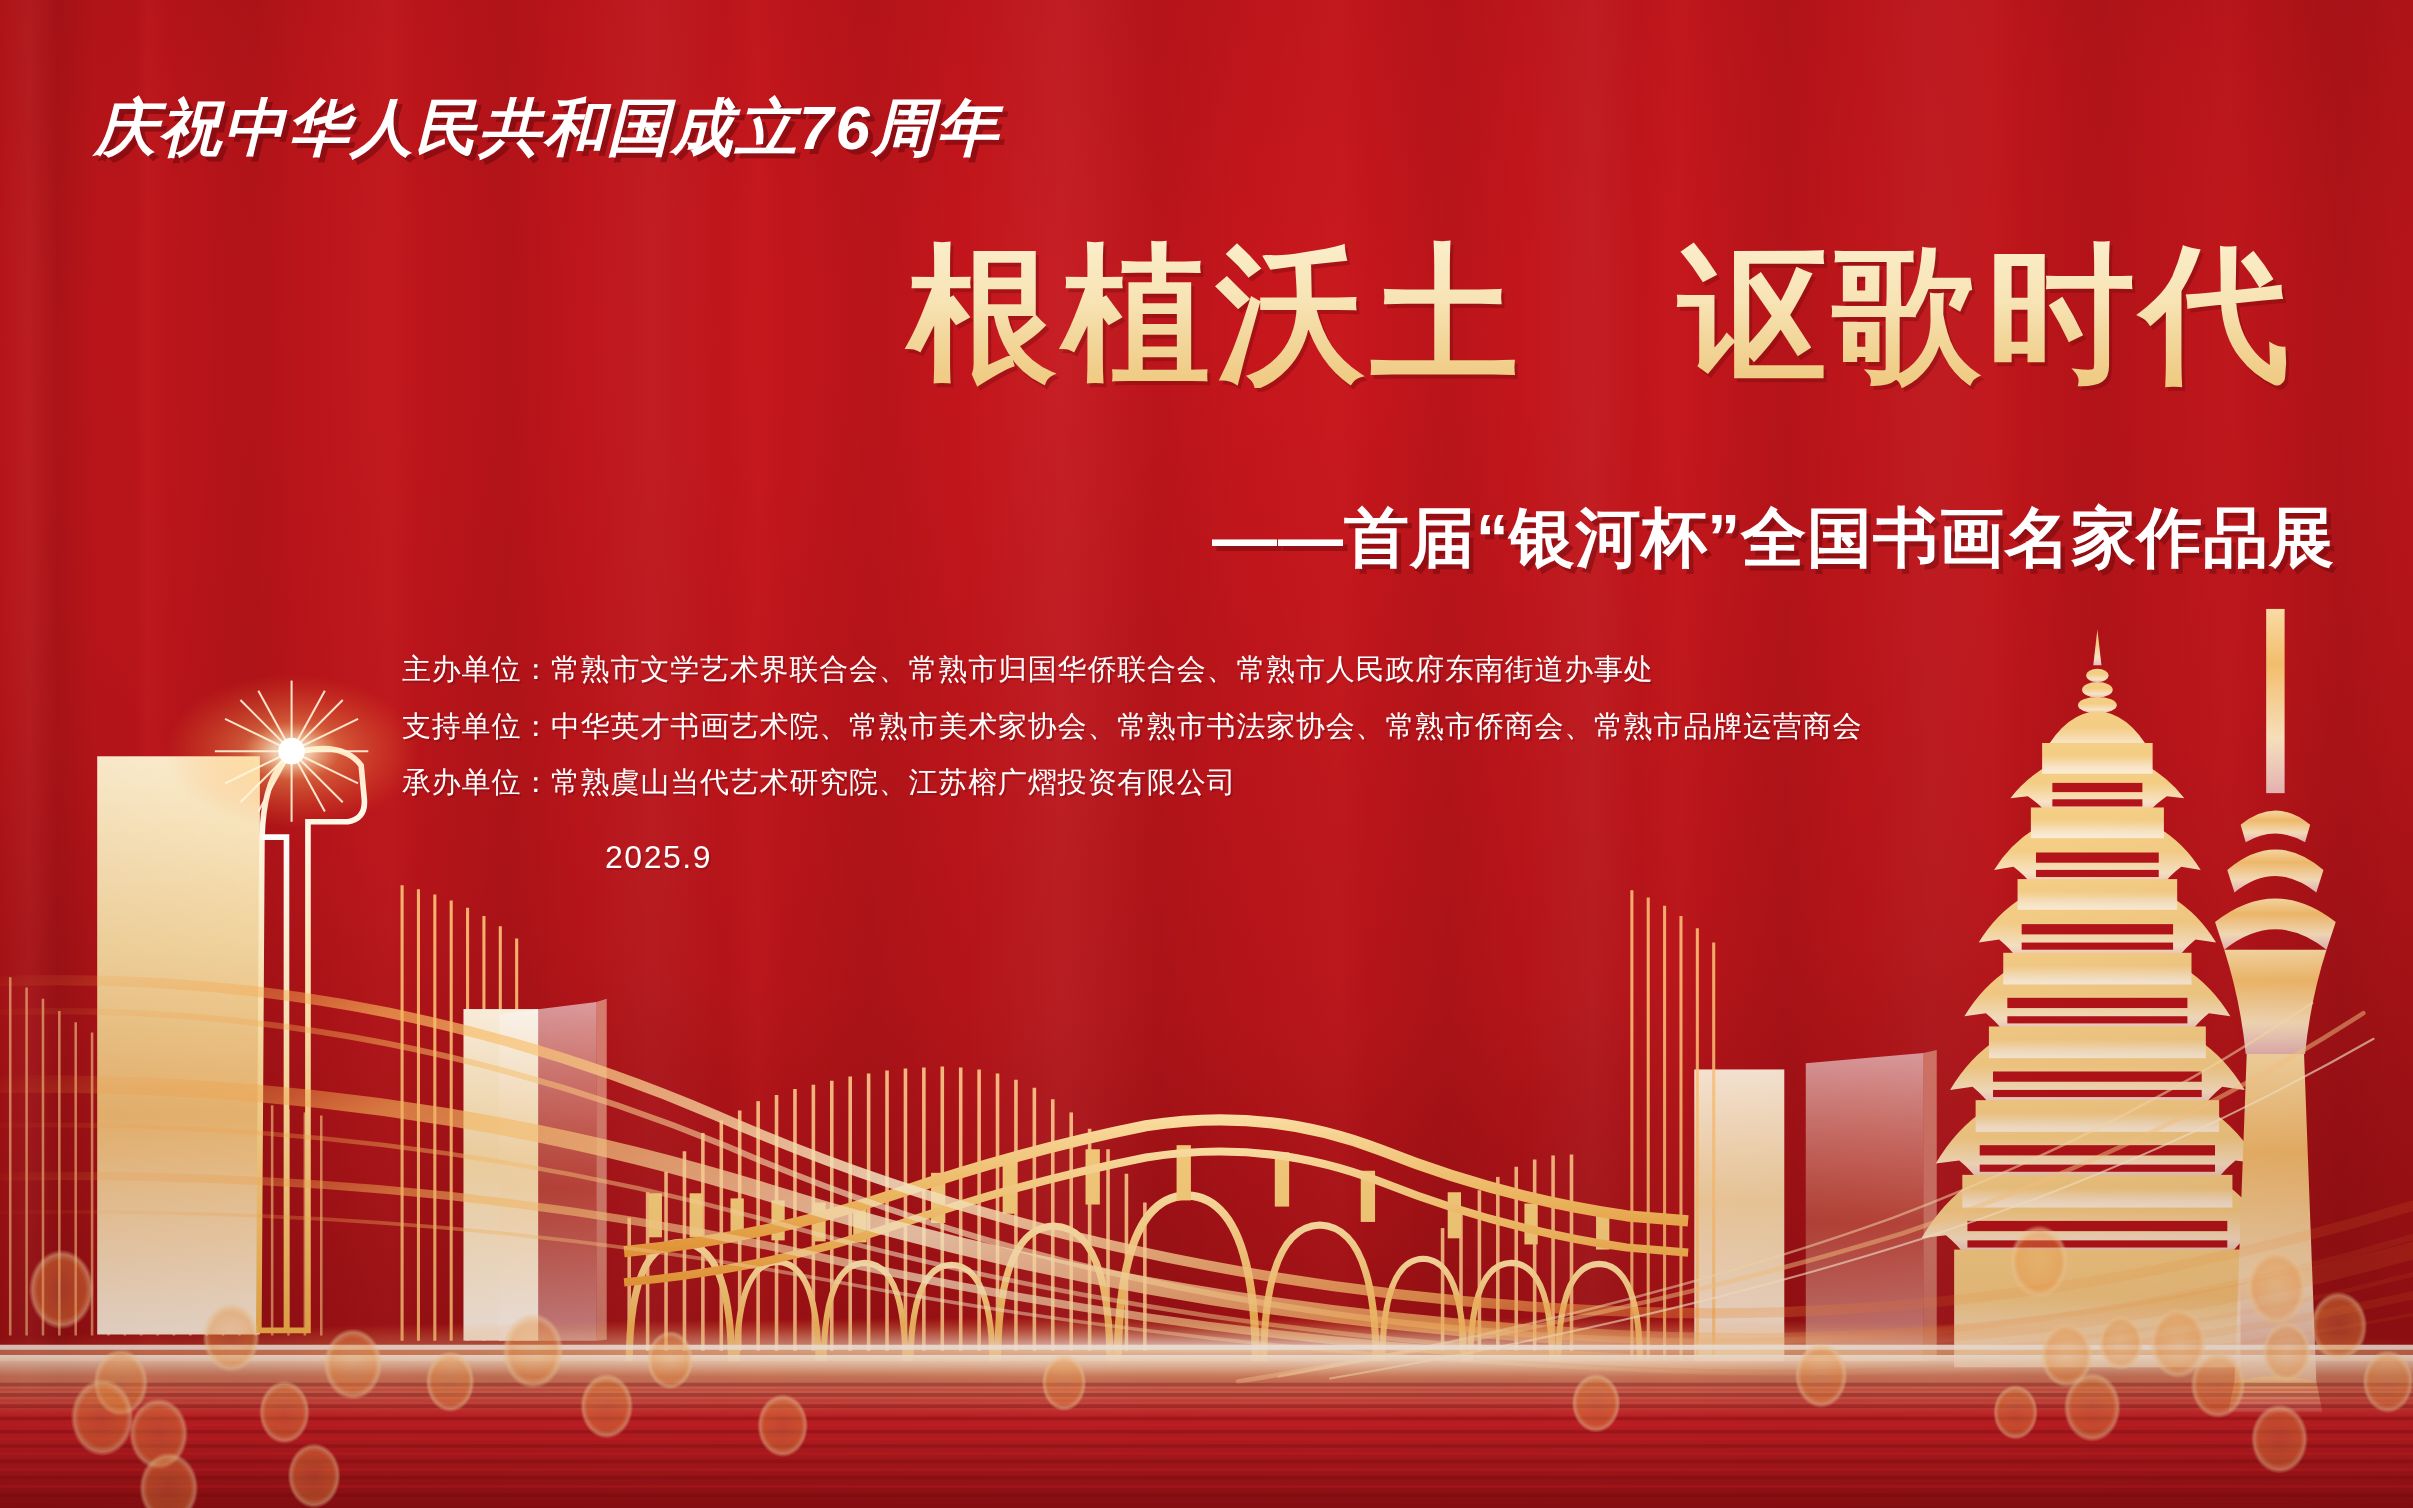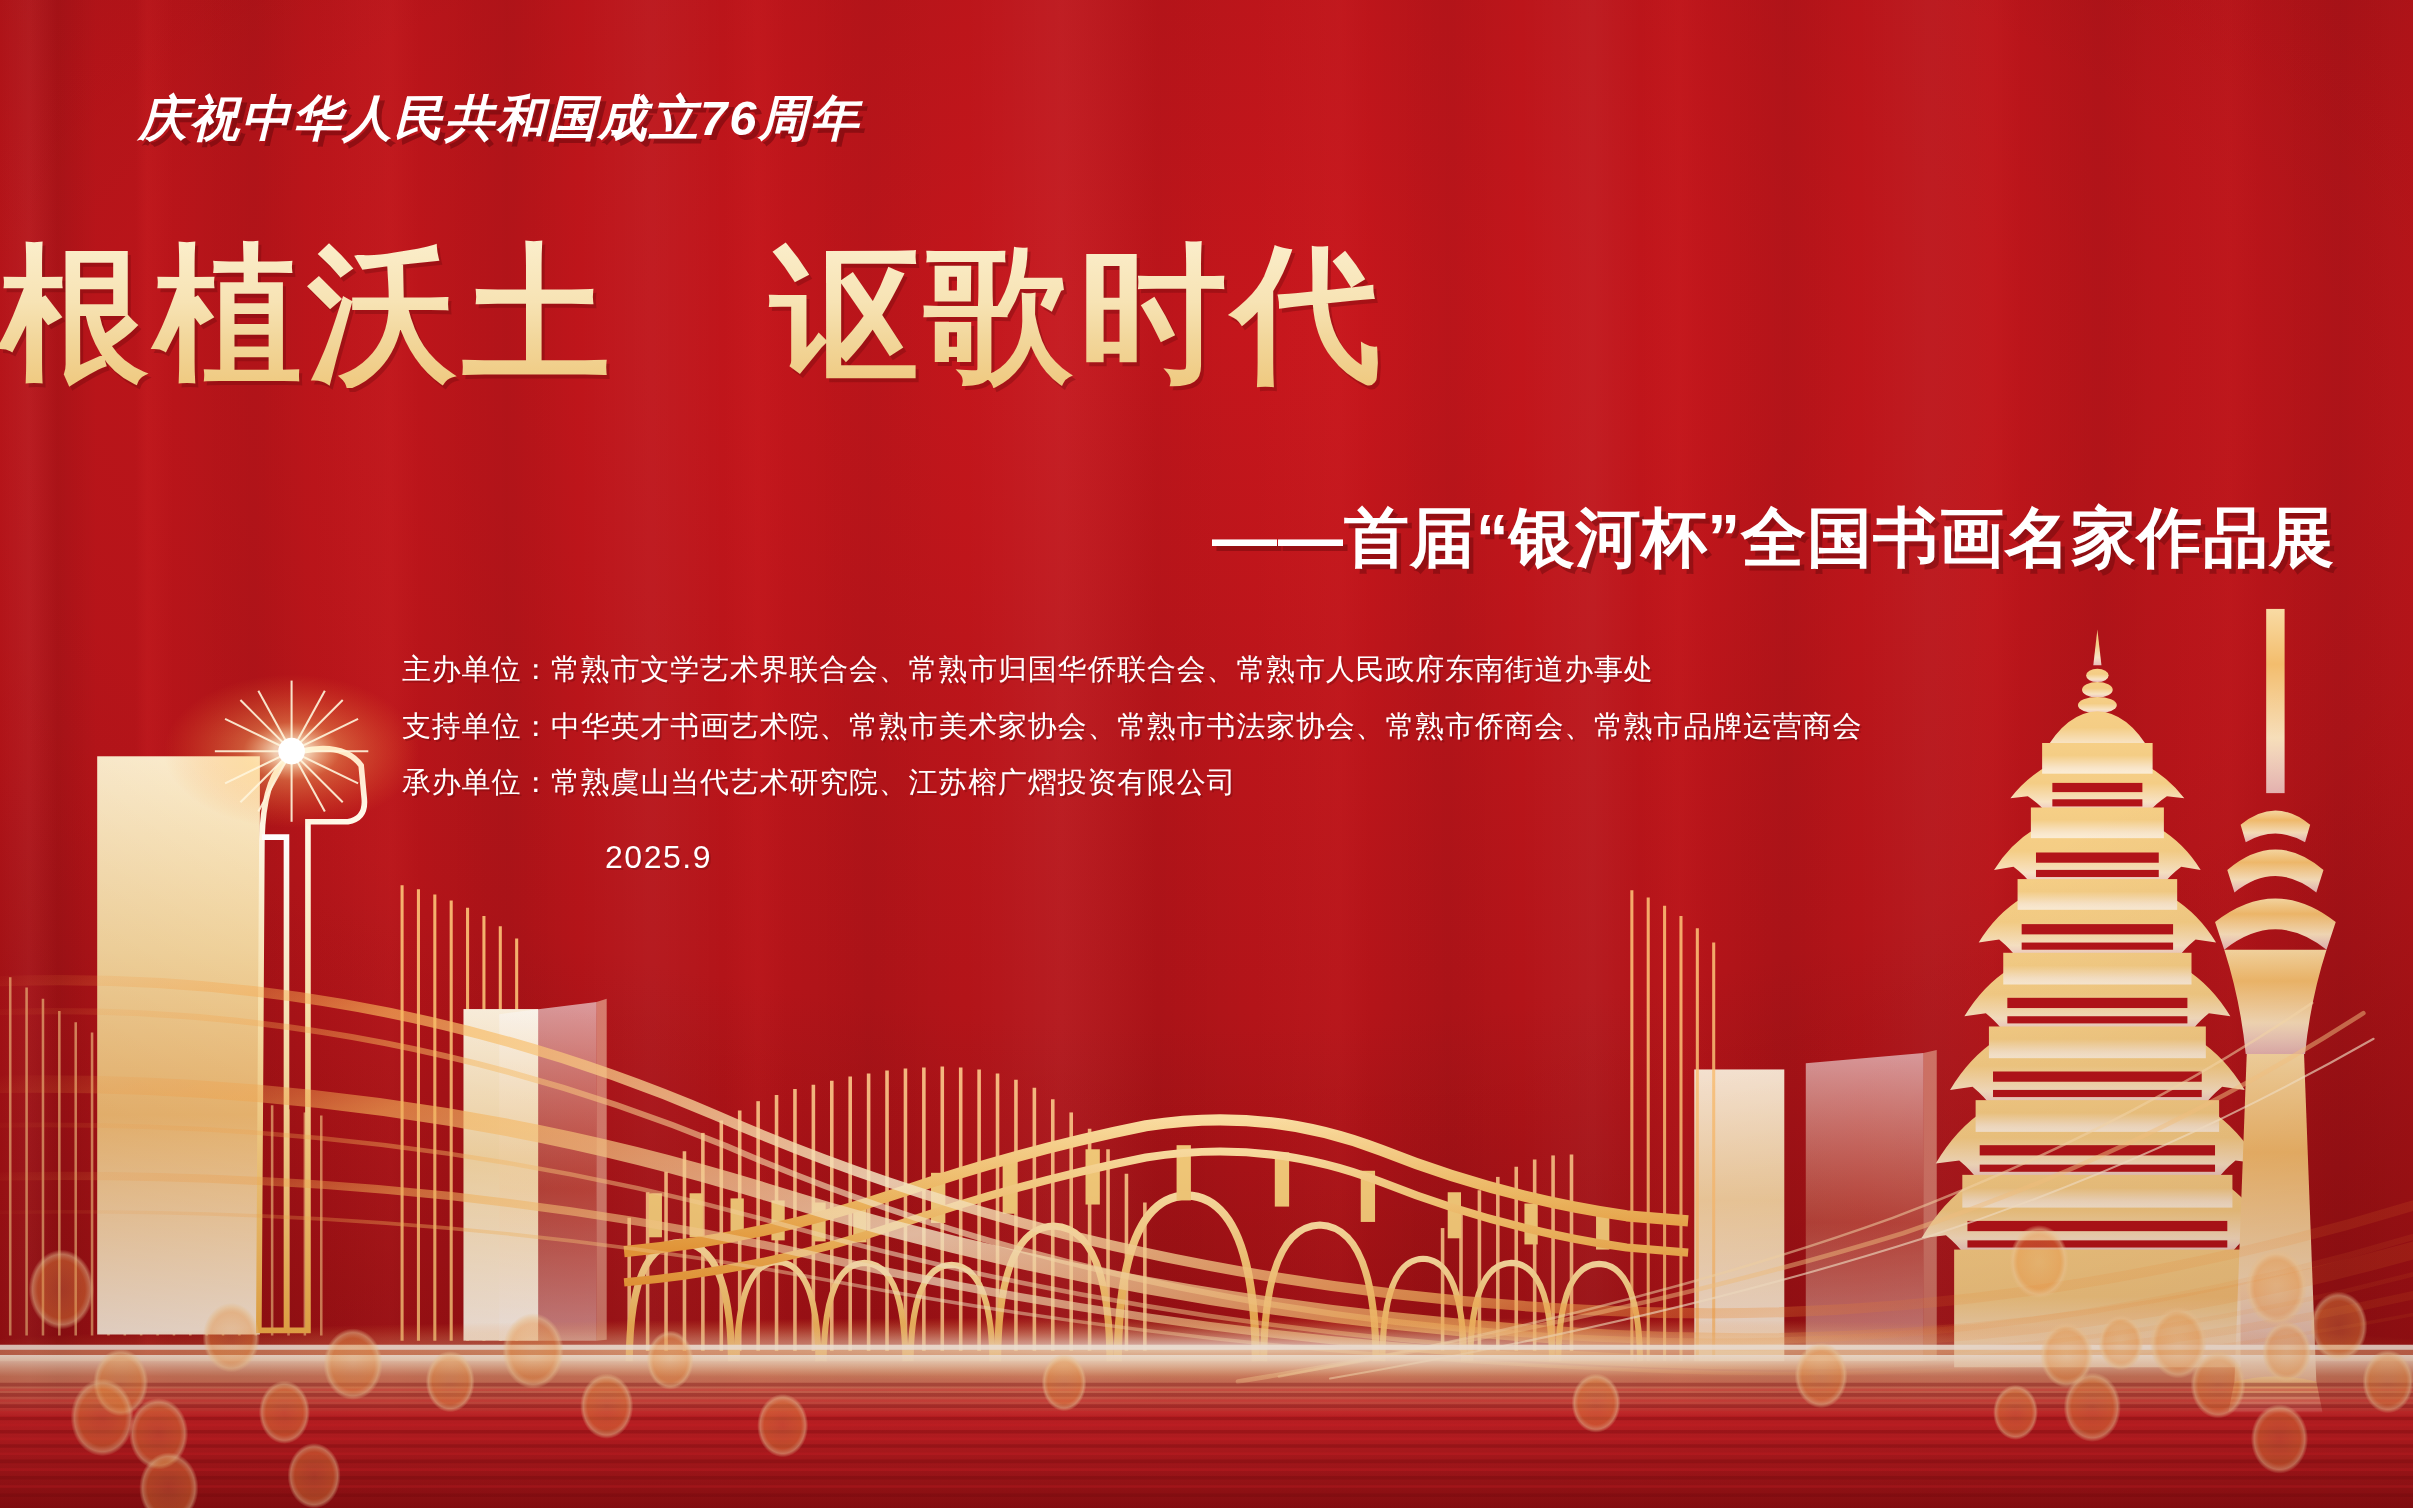--- a/index.html
+++ b/index.html
@@ -68,28 +68,27 @@
     background:radial-gradient(ellipse 120% 95% at 50% 30%, rgba(0,0,0,0) 40%, rgba(70,0,0,0.30) 100%);
     pointer-events:none;
   }
 
   
   .art{position:absolute;left:0;top:0;width:2413px;height:1509px;pointer-events:none;}
 
   
   .tagline{
     position:absolute; left:95px; top:86px;
-    font-size:49px; font-weight:bold; font-style:italic;
+    font-size:62px; font-weight:bold; font-style:italic;
     color:#ffffff; letter-spacing:2px; white-space:nowrap;
     text-shadow:5.1px 5.1px 0 rgba(90,5,8,0.45);
-    margin-left:44px;
   }
   .maintitle{
     position:absolute; left:0; top:240px; width:2413px;
-    text-align:left;
+    text-align:right;
     padding-right:118px;
     font-size:148px; font-weight:bold; letter-spacing:6.1px;
     white-space:nowrap; line-height:1;
     background:linear-gradient(180deg,#fbeecb 0%,#f7e3b4 42%,#f2d69a 68%,#efc97f 100%);
     -webkit-background-clip:text; background-clip:text;
     color:transparent; -webkit-text-fill-color:transparent;
     filter:drop-shadow(3.1px 4.1px 0 rgba(110,8,12,0.35));
   }
   .subtitle{
     position:absolute; left:0; top:494px; width:2413px;

